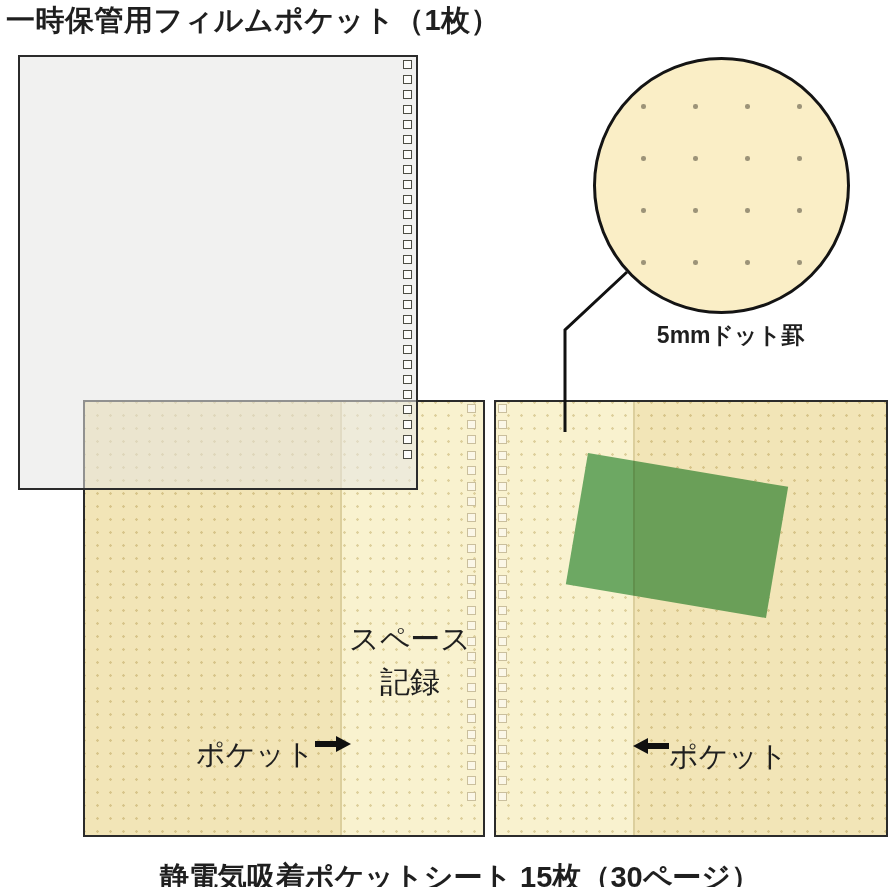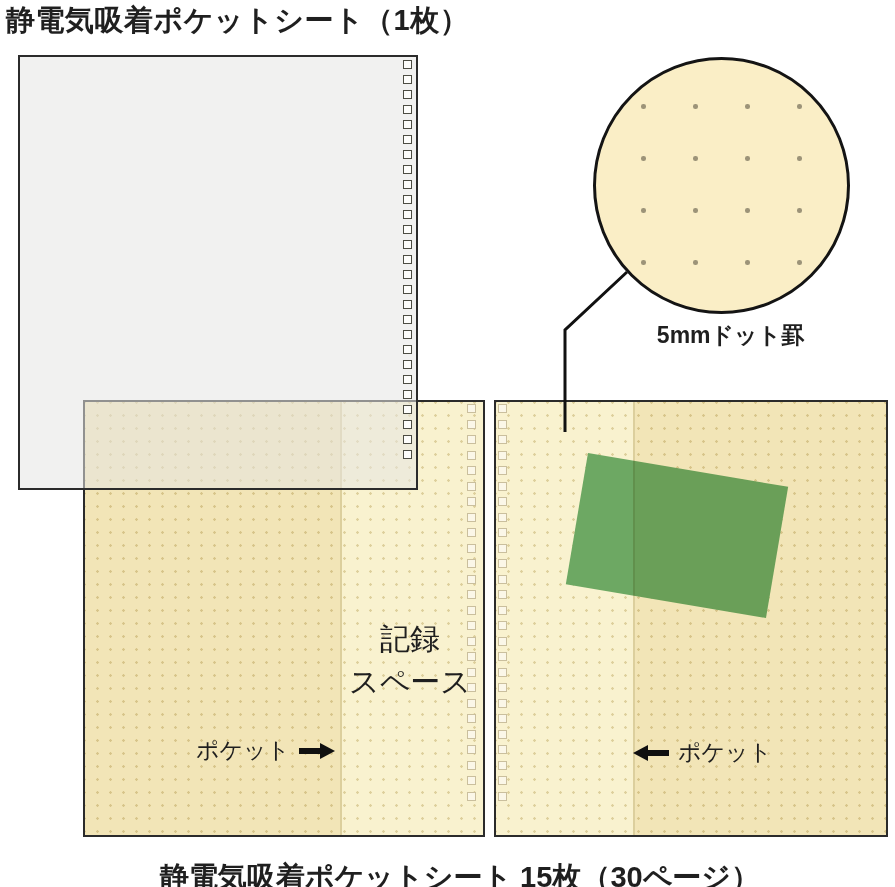--- a/index.html
+++ b/index.html
@@ -67,21 +67,21 @@
     transform:rotate(9.6deg);transform-origin:top left;
     z-index:1;
   }
 
   
   .recording-space{
     left:330px;top:617px;width:160px;text-align:center;
     font-size:30px;line-height:43px;font-weight:500;z-index:7;
   }
   .pocket-label{
-    display:flex;align-items:center;gap:9px;z-index:7;font-size:23px;font-weight:500;white-space:nowrap;
+    display:flex;align-items:flex-start;z-index:7;font-size:29px;font-weight:500;white-space:nowrap;
   }
   .pocket-label-left{left:196px;top:735px;}
   .pocket-label-right{left:632px;top:737px;}
   .arrow-icon{display:block;}
   .arrow-icon polygon{fill:#101010;}
 
   
   .magnifier{
     left:593px;top:57px;width:257px;height:257px;box-sizing:border-box;
     border:3px solid #141414;border-radius:50%;
@@ -94,21 +94,21 @@
   }
   .magnifier-caption{
     left:608px;top:320px;width:245px;text-align:center;
     font-size:23px;font-weight:600;z-index:6;white-space:nowrap;
   }
   .connector-svg{left:0;top:0;z-index:6;pointer-events:none;}
 </style>
 </head>
 <body>
 
-<div class="abs title">静電気吸着ポケットシート（1枚）</div>
+<div class="abs title">一時保管用フィルムポケット（1枚）</div>
 
 <div class="abs sheet sheet-left">
   <div class="pocket-overlay"></div>
   <div class="hole-col sheet-holes">
       <div class="hole"></div>
       <div class="hole"></div>
       <div class="hole"></div>
       <div class="hole"></div>
       <div class="hole"></div>
       <div class="hole"></div>
@@ -194,22 +194,22 @@
       <div class="hole"></div>
       <div class="hole"></div>
       <div class="hole"></div>
       <div class="hole"></div>
       <div class="hole"></div>
       <div class="hole"></div>
     </div>
 </div>
 
 <div class="abs recording-space">
+  <div>スペース</div>
   <div>記録</div>
-  <div>スペース</div>
 </div>
 
 <div class="abs pocket-label pocket-label-left">
   <span>ポケット</span>
   <svg class="arrow-icon" width="37" height="18" viewBox="0 0 37 18">
     <polygon points="0,6 21,6 21,1 36,9 21,17 21,12 0,12"></polygon>
   </svg>
 </div>
 
 <div class="abs pocket-label pocket-label-right">

